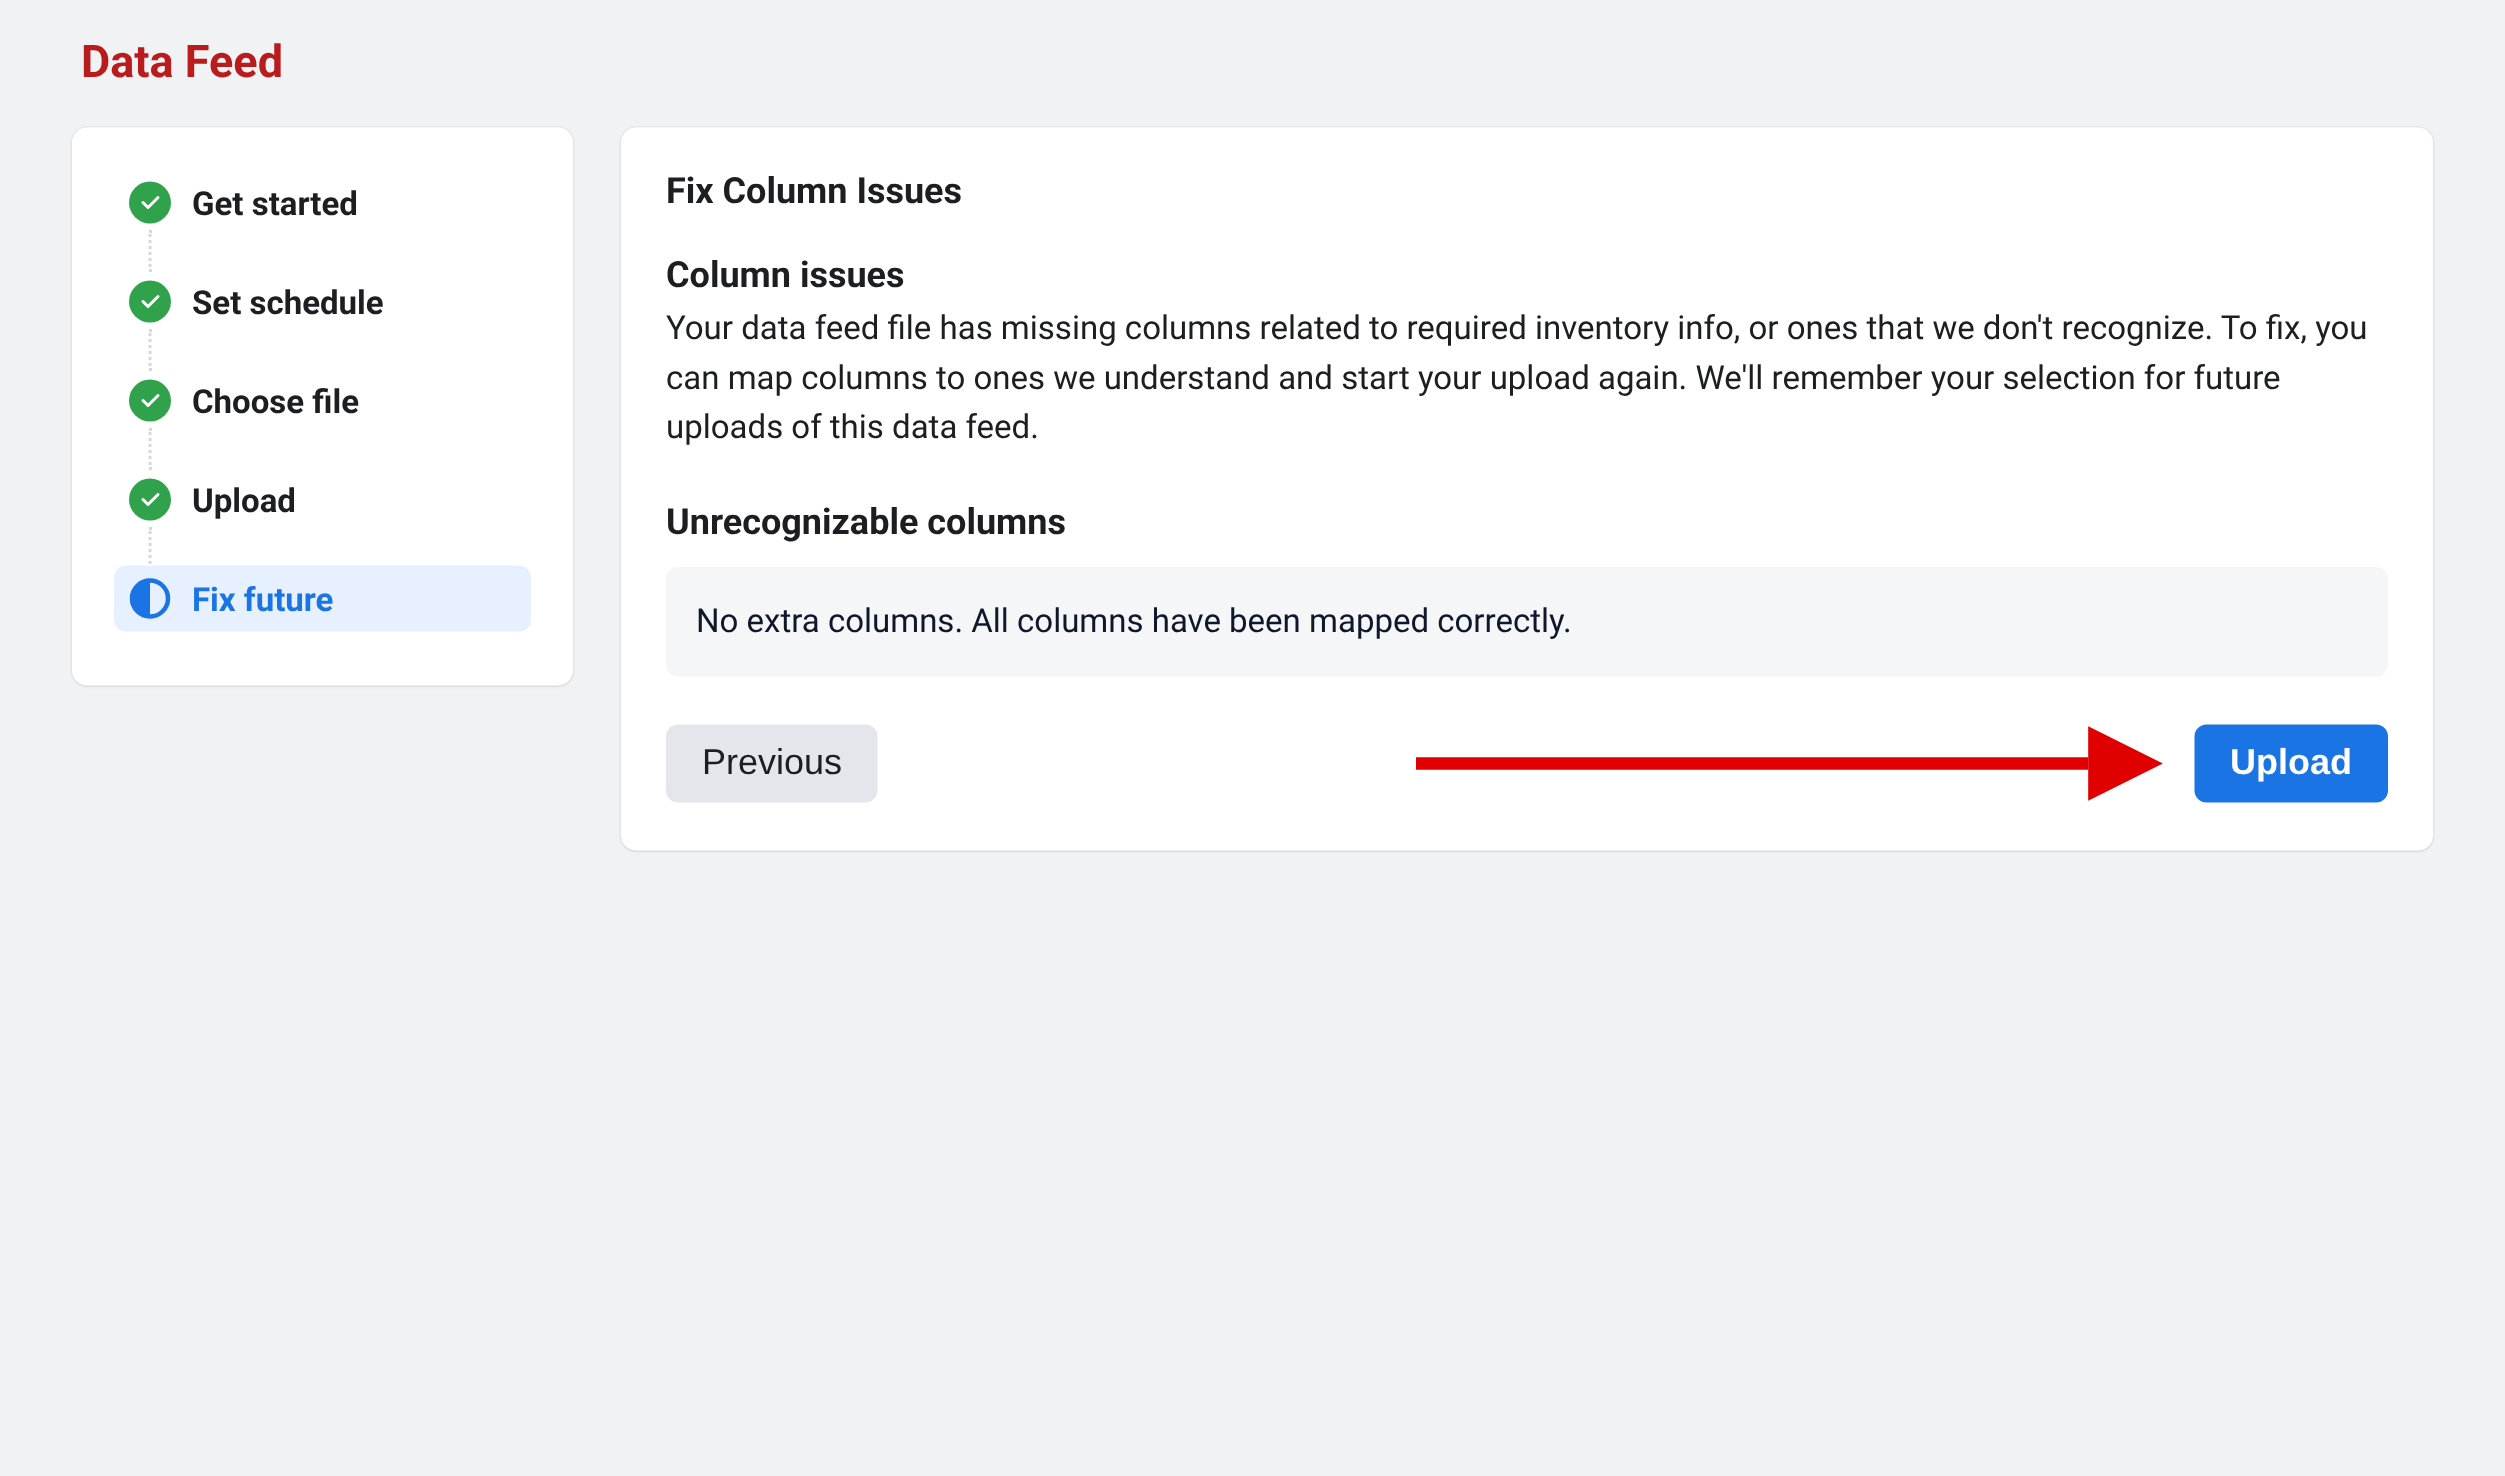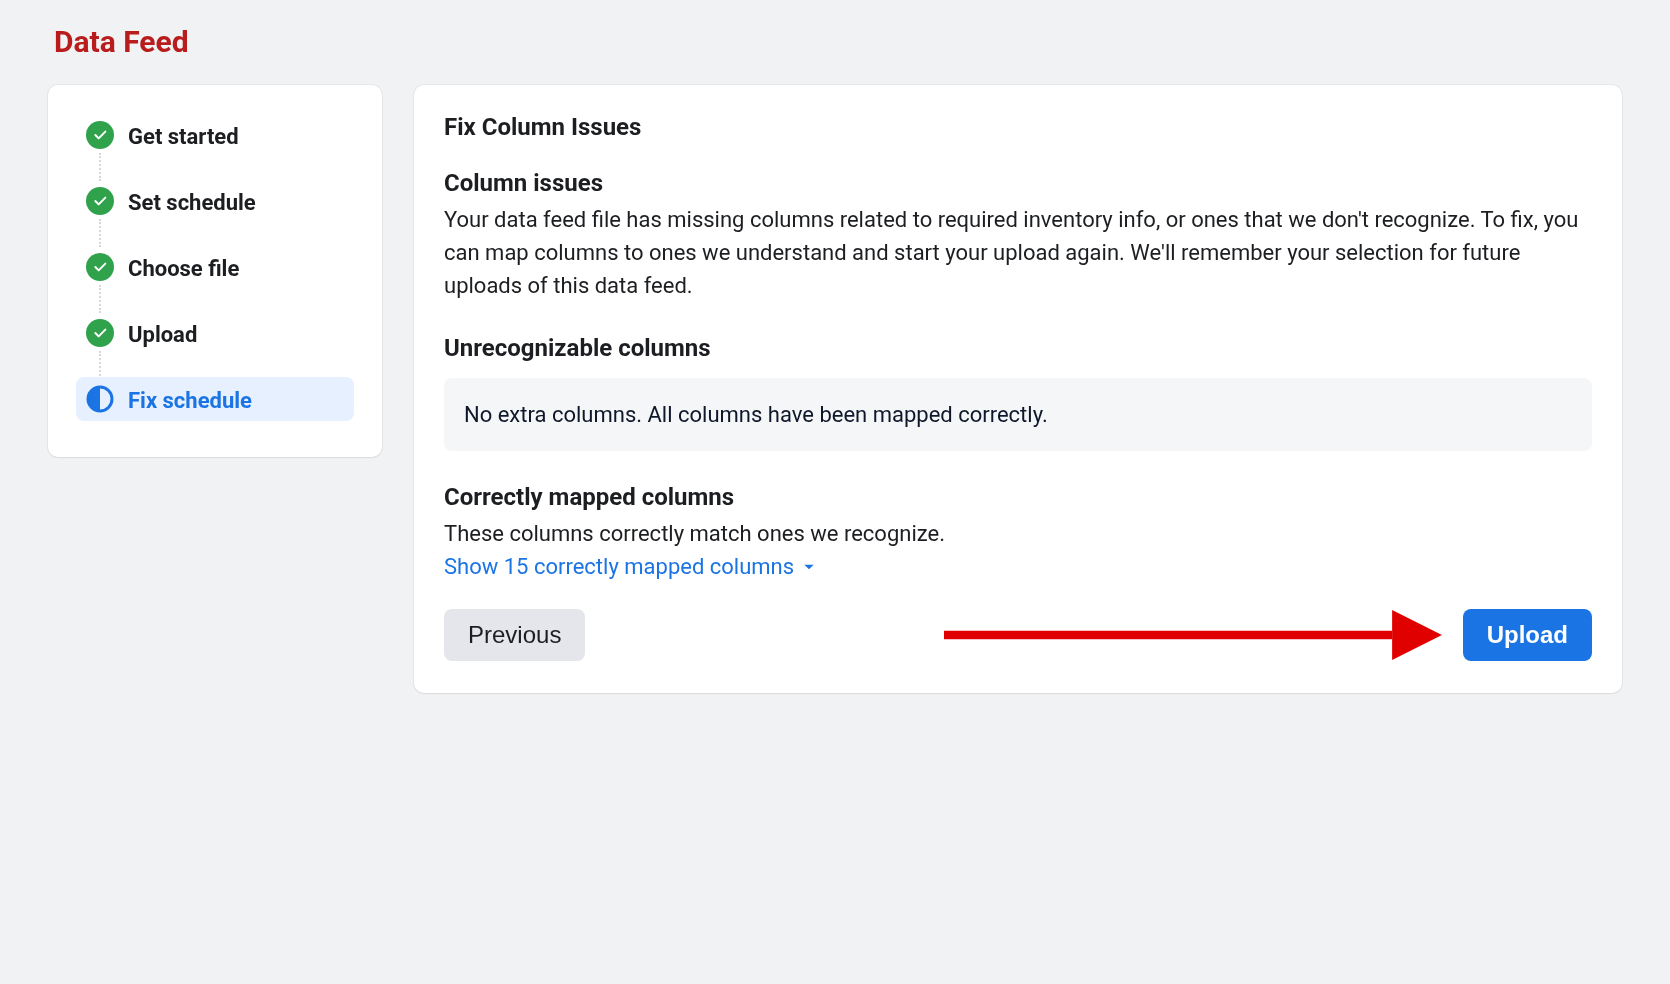--- a/index.html
+++ b/index.html
@@ -191,48 +191,38 @@
         <span class="label">Upload</span>
         <span class="connector"></span>
       </li>
       <li class="step active">
         <span class="icon half-circle-wrap">
           <svg width="28" height="28" viewBox="0 0 28 28">
             <circle cx="14" cy="14" r="12" fill="none" stroke="#1b74e4" stroke-width="3"></circle>
             <path d="M14 2 A12 12 0 0 0 14 26 Z" fill="#1b74e4"></path>
           </svg>
         </span>
-        <span class="label">Fix schedule</span>
+        <span class="label">Fix future</span>
       </li>
     </ul>
   </div>
 
   <div class="card main">
     <h2>Fix Column Issues</h2>
 
     <div class="section">
       <h3>Column issues</h3>
       <p>Your data feed file has missing columns related to required inventory info, or ones that we don't recognize. To fix, you can map columns to ones we understand and start your upload again. We'll remember your selection for future uploads of this data feed.</p>
     </div>
 
     <div class="section">
       <h3>Unrecognizable columns</h3>
       <div class="notice-box">No extra columns. All columns have been mapped correctly.</div>
     </div>
 
-    <div class="section" style="margin-bottom:8px">
-      <h3>Correctly mapped columns</h3>
-      <p>These columns correctly match ones we recognize.</p>
-      <div class="show-link">
-        <span>Show 15 correctly mapped columns</span>
-        <svg width="14" height="14" viewBox="0 0 24 24">
-            <path d="M12 16 4 8h16z" fill="#1b74e4"></path>
-          </svg>
-      </div>
-    </div>
 
     <div class="button-row">
       <button class="btn btn-secondary">Previous</button>
 
       <svg class="arrow-annotation" viewBox="0 0 300 40" preserveAspectRatio="none">
         <line x1="0" y1="20" x2="270" y2="20" stroke="#e00000" stroke-width="5"></line>
         <polygon points="270,5 300,20 270,35" fill="#e00000"></polygon>
       </svg>
 
       <button class="btn btn-primary">Upload</button>

